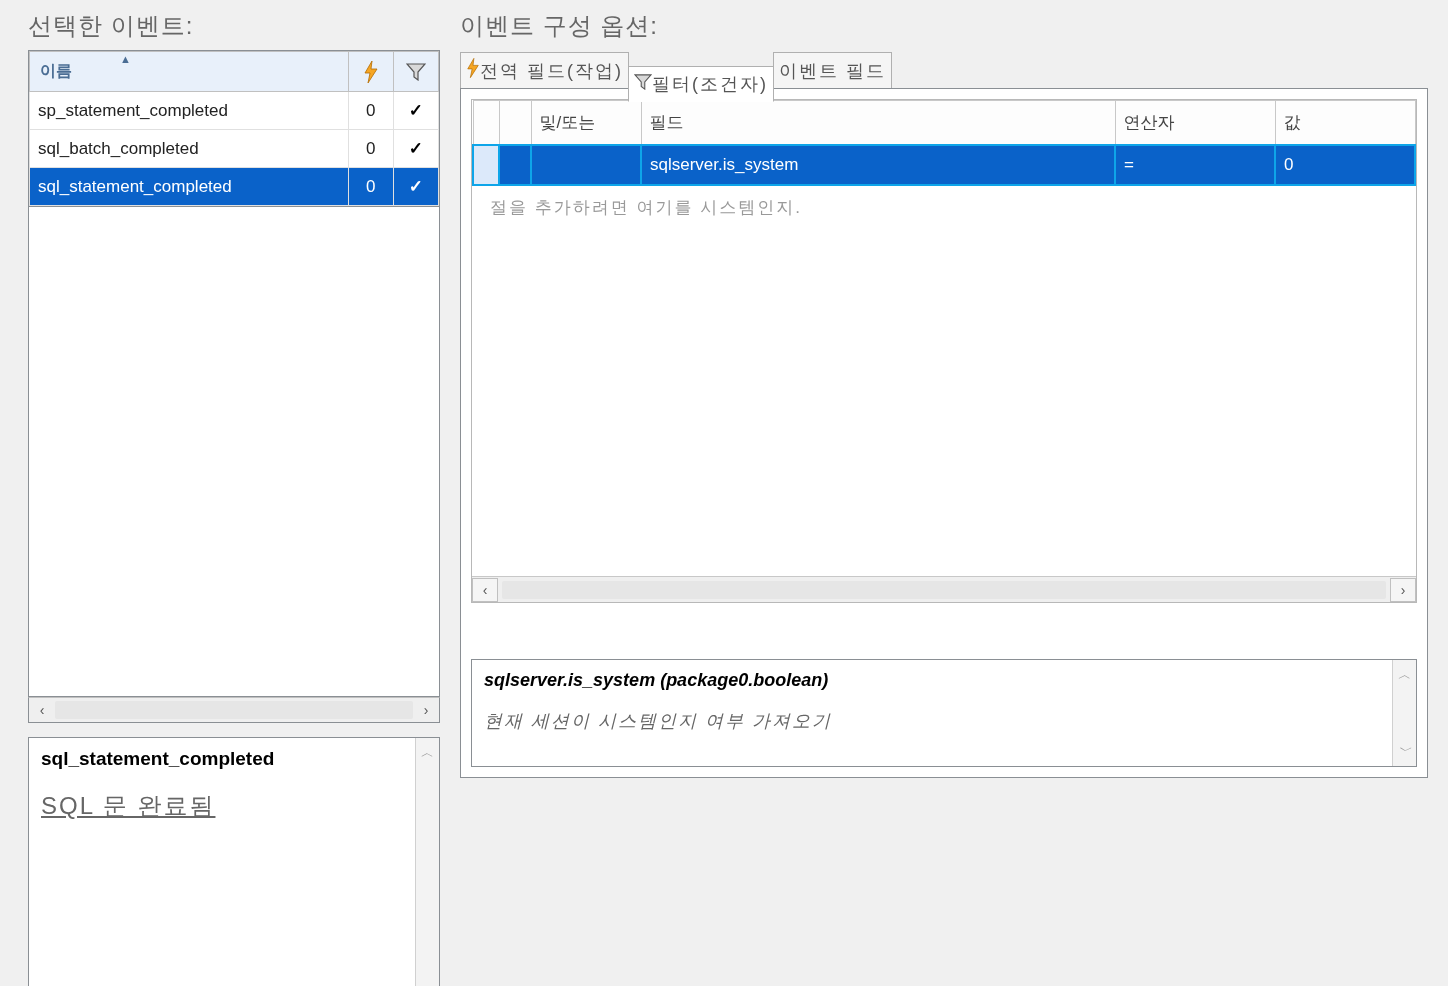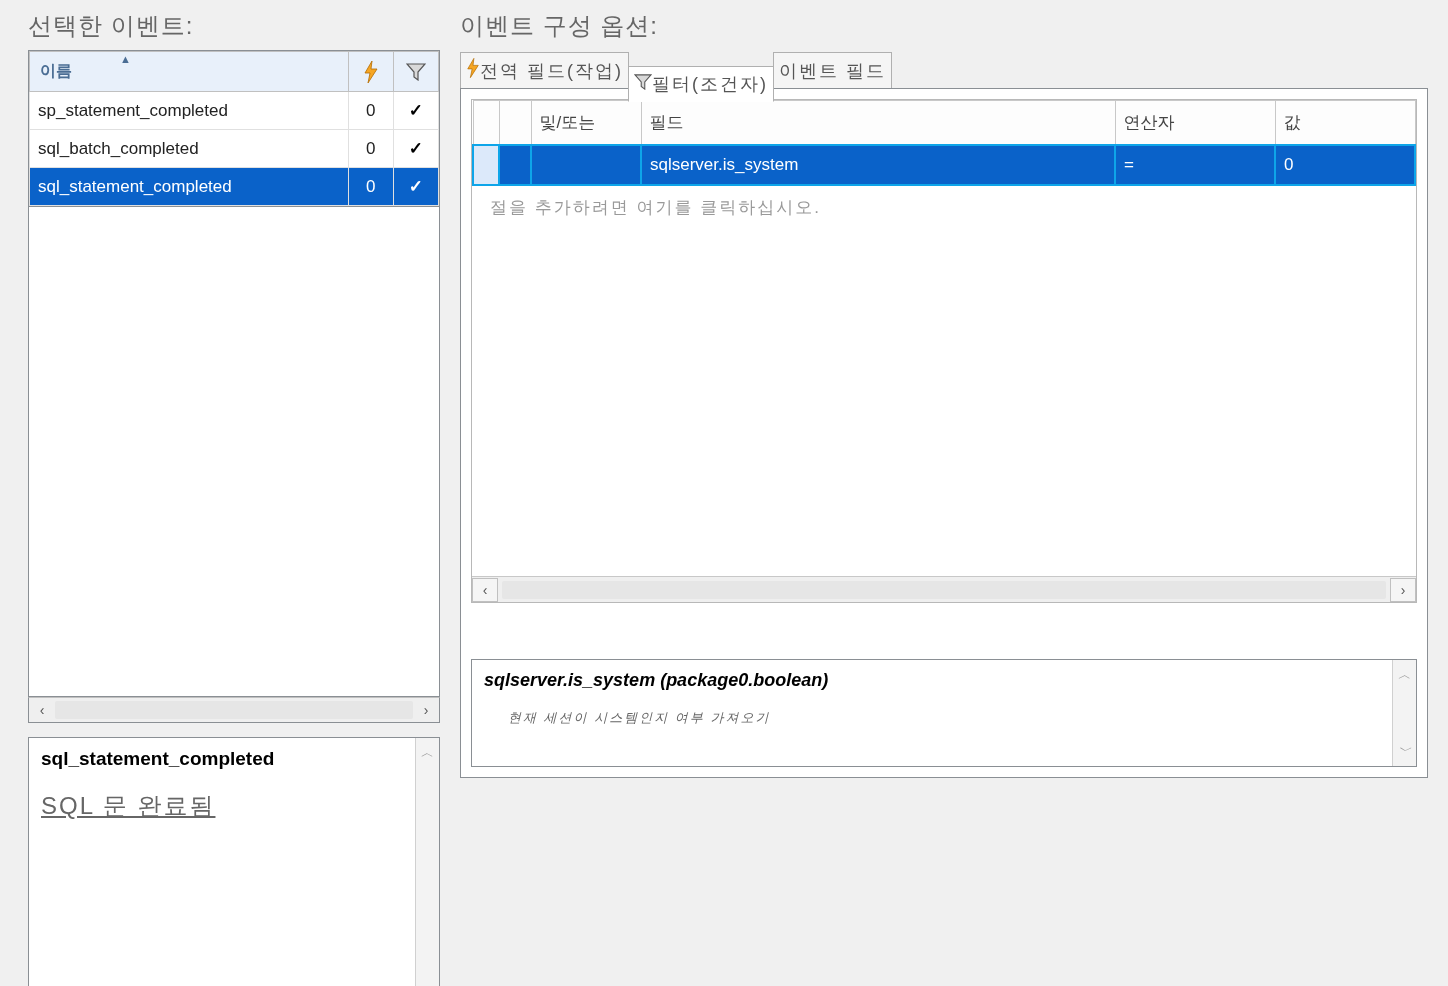--- a/index.html
+++ b/index.html
@@ -205,21 +205,21 @@
 .info-panel {
   margin-top: 14px;
   border: 1px solid #8a8f94;
   background: #fff;
   display: flex;
   height: 108px;
   font-style: italic;
 }
 .info-content { flex: 1; padding: 10px 12px; }
 .info-title { font-size: 18px; font-weight: bold; }
-.info-text { margin-top: 18px; font-size: 13px; color: #666; letter-spacing: 2px; margin-left: 24px; }
+.info-text { margin-top: 18px; font-size: 18px; color: #666; letter-spacing: 2px; }
 </style>
 </head>
 <body>
 
 <div class="main-container">
 
   <div class="left-panel">
     <div class="section-label">선택한 이벤트:</div>
 
     <div class="panel-box">
@@ -334,21 +334,21 @@
             <tr class="filter-row selected">
               <td class="first-cell"></td>
               <td></td>
               <td></td>
               <td>sqlserver.is_system</td>
               <td>=</td>
               <td>0</td>
             </tr>
           </tbody>
         </table>
-        <div class="add-clause">절을 추가하려면 여기를 클릭하십시오.</div>
+        <div class="add-clause">절을 추가하려면 여기를 시스템인지.</div>
         <div class="filter-spacer"></div>
         <div class="filter-hscroll">
           <div class="arrow">‹</div>
           <div class="track"></div>
           <div class="arrow">›</div>
         </div>
       </div>
 
       <div class="info-panel">
         <div class="info-content">

